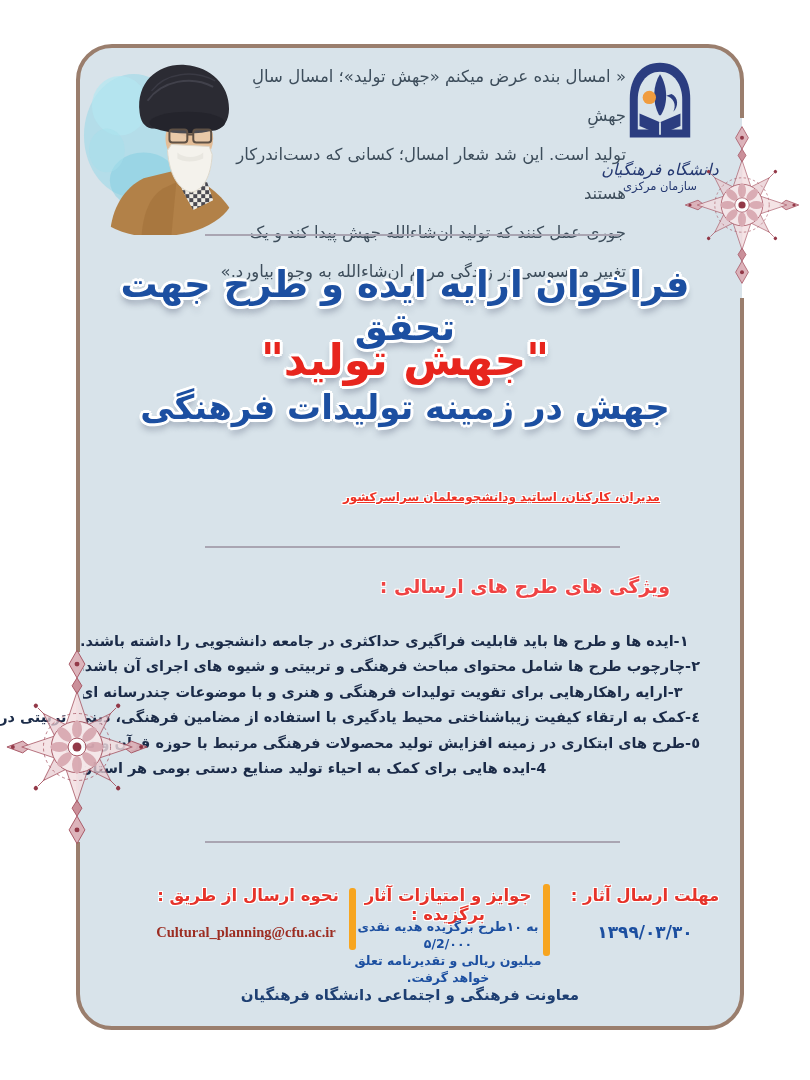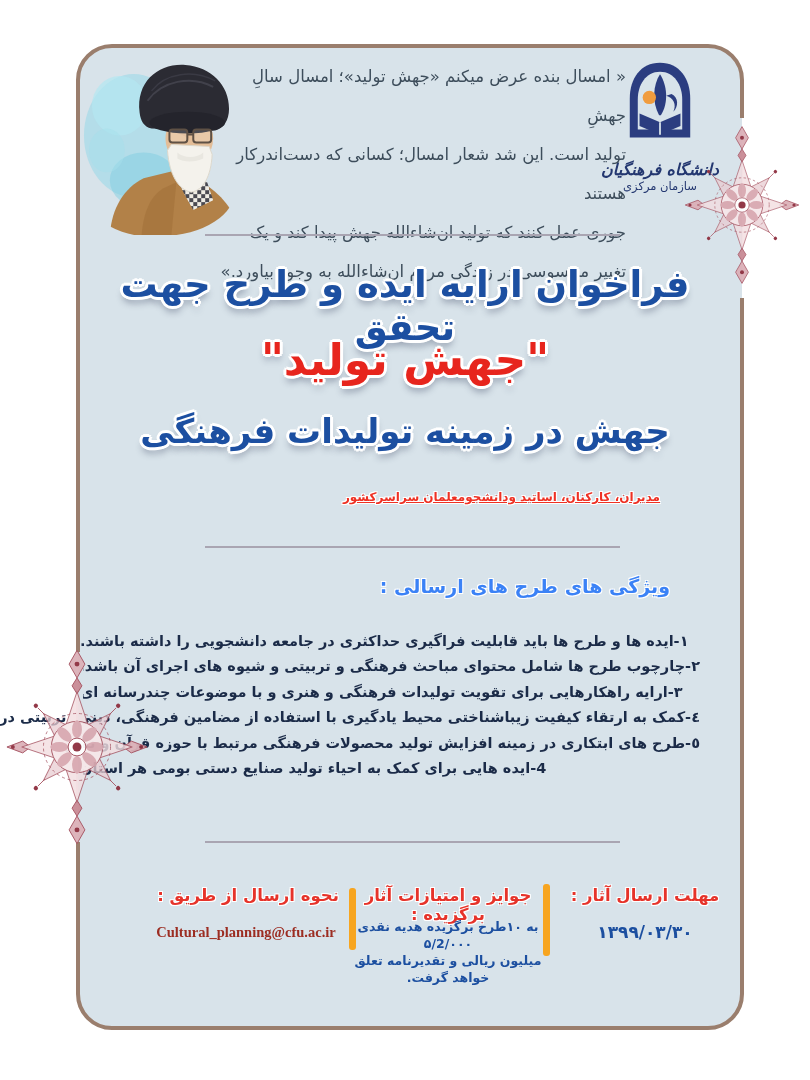--- a/index.html
+++ b/index.html
@@ -6,43 +6,43 @@
   .page{position:relative;width:810px;height:1080px;background:#ffffff;overflow:hidden;
         font-family:"DejaVu Sans",sans-serif;}
   .poster{position:absolute;left:76px;top:44px;width:660px;height:978px;
           background:#d8e3ea;border:4px solid #9a7e6d;border-radius:36px;}
   
   .portrait{position:absolute;left:82px;top:50px;width:154px;height:186px;
             overflow:hidden;border-radius:0 0 48% 42% / 0 0 26% 30%;}
   .portrait svg{display:block;}
   .logo{position:absolute;left:592px;top:60px;width:136px;text-align:center;}
   .logo-emblem{width:80px;height:98px;margin:0 auto;display:block;}
-  .logo-university{color:#233770;font-weight:bold;font-size:16px;margin-top:2px;
+  .logo-university{color:#233770;font-weight:normal;font-size:16px;margin-top:2px;
                    direction:rtl;font-style:italic;}
   .logo-org{color:#233770;font-size:11.5px;margin-top:0;direction:rtl;letter-spacing:1px;}
   .quote{position:absolute;left:206px;top:57px;width:412px;direction:rtl;text-align:right;
          color:#3d4d5b;font-size:16.5px;line-height:39px;white-space:pre-line;margin-left:8px;}
   
   .divider{position:absolute;left:205px;width:415px;height:2px;background:#a9a5b2;}
   .d1{top:234px}.d2{top:546px}.d3{top:841px}
   
   .title{position:absolute;left:100px;width:610px;text-align:center;direction:rtl;
          font-weight:bold;
          text-shadow:-2px -2px 0 #fff,2px -2px 0 #fff,-2px 2px 0 #fff,2px 2px 0 #fff,
                      -3px 0 0 #fff,3px 0 0 #fff,0 -3px 0 #fff,0 3px 0 #fff,
                      0 6px 7px rgba(45,55,85,.40);}
   .title-1{top:263px;font-size:37px;color:#1c4fa1;}
   .title-2{top:334px;font-size:44px;color:#e7251d;}
-  .title-3{top:411px;font-size:34px;color:#1c4fa1;}
+  .title-3{top:387px;font-size:34px;color:#1c4fa1;}
   .audience{position:absolute;left:150px;top:490px;width:510px;direction:rtl;
             color:#ee3124;font-weight:bold;font-size:12px;
             text-shadow:-1px -1px 0 #fff,1px -1px 0 #fff,-1px 1px 0 #fff,1px 1px 0 #fff;text-decoration:underline;}
   
   .features-heading{position:absolute;right:140px;top:575px;direction:rtl;text-align:right;
-            color:#3b82f6;font-weight:bold;font-size:19px;
+            color:#ef4444;font-weight:bold;font-size:19px;
             text-shadow:-1px -1px 0 #fff,1px -1px 0 #fff,-1px 1px 0 #fff,1px 1px 0 #fff;}
   .features-list{position:absolute;left:80px;top:629px;width:620px;direction:rtl;
             text-align:left;color:#1b2b48;font-weight:bold;font-size:14.5px;}
   .features-list .item{line-height:25.4px;white-space:nowrap;}
   
   .info-label{position:absolute;direction:rtl;text-align:center;color:#e6332a;font-weight:bold;
             font-size:16.5px;
             text-shadow:-1px -1px 0 #fff,1px -1px 0 #fff,-1px 1px 0 #fff,1px 1px 0 #fff;}
   .lbl-deadline{left:565px;top:886px;width:160px;}
   .lbl-prizes{left:352px;top:886px;width:192px;}
@@ -211,20 +211,21 @@
   <div class="info-label lbl-deadline">مهلت ارسال آثار :</div>
   <div class="info-value val-deadline">۱۳۹۹/۰۳/۳۰</div>
   <div class="vbar vbar1"></div>
   <div class="info-label lbl-prizes">جوایز و امتیازات آثار برگزیده :</div>
   <div class="info-value val-prizes">به ۱۰طرح برگزیده هدیه نقدی ۵/2/۰۰۰
 میلیون ریالی و تقدیرنامه تعلق خواهد گرفت.</div>
   <div class="vbar vbar2"></div>
   <div class="info-label lbl-submission">نحوه ارسال از طریق :</div>
   <div class="info-value val-submission">Cultural_planning@cfu.ac.ir</div>
 
+  <div class="footer">معاونت فرهنگی و اجتماعی دانشگاه فرهنگیان</div>
 
   <div class="gap gap-right"></div>
   <div class="gap gap-left"></div>
   <svg class="ornament orn-tr" viewBox="0 0 150 200">
       <use href="#orn"></use>
     </svg>
   <svg class="ornament orn-left" viewBox="0 0 150 200">
       <use href="#orn"></use>
     </svg>
 

